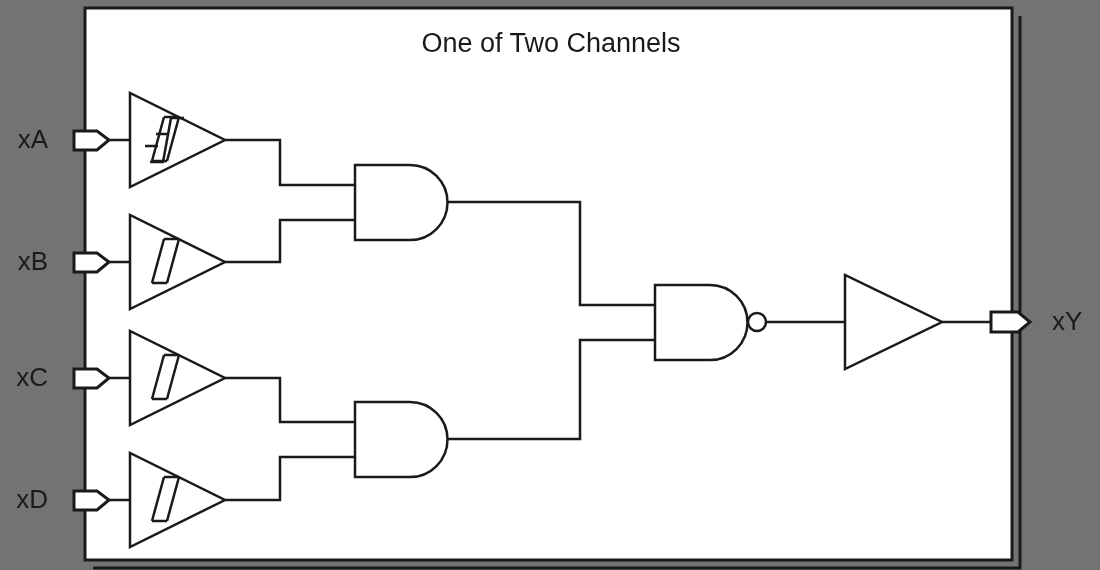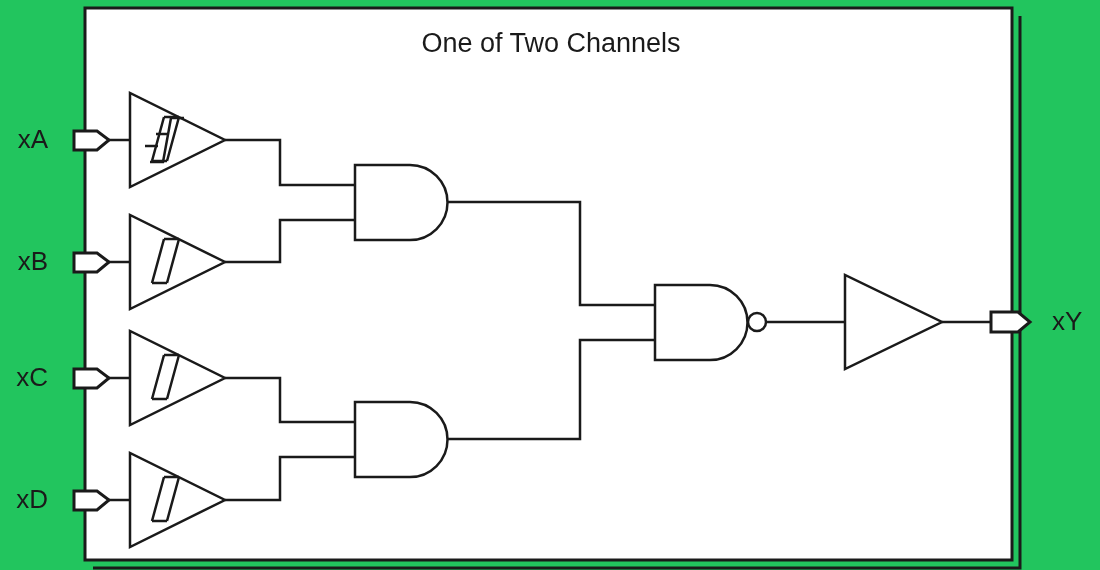--- a/index.html
+++ b/index.html
@@ -8,21 +8,21 @@
     padding: 0;
     background: #ffffff;
   }
   body {
     font-family: "Liberation Sans", sans-serif;
   }
   #stage {
     position: relative;
     width: 1100px;
     height: 570px;
-    background: #22c55e;
+    background: #737373;
     overflow: hidden;
   }
   #diagram-svg {
     position: absolute;
     left: 0;
     top: 0;
     width: 1100px;
     height: 570px;
     display: block;
   }

